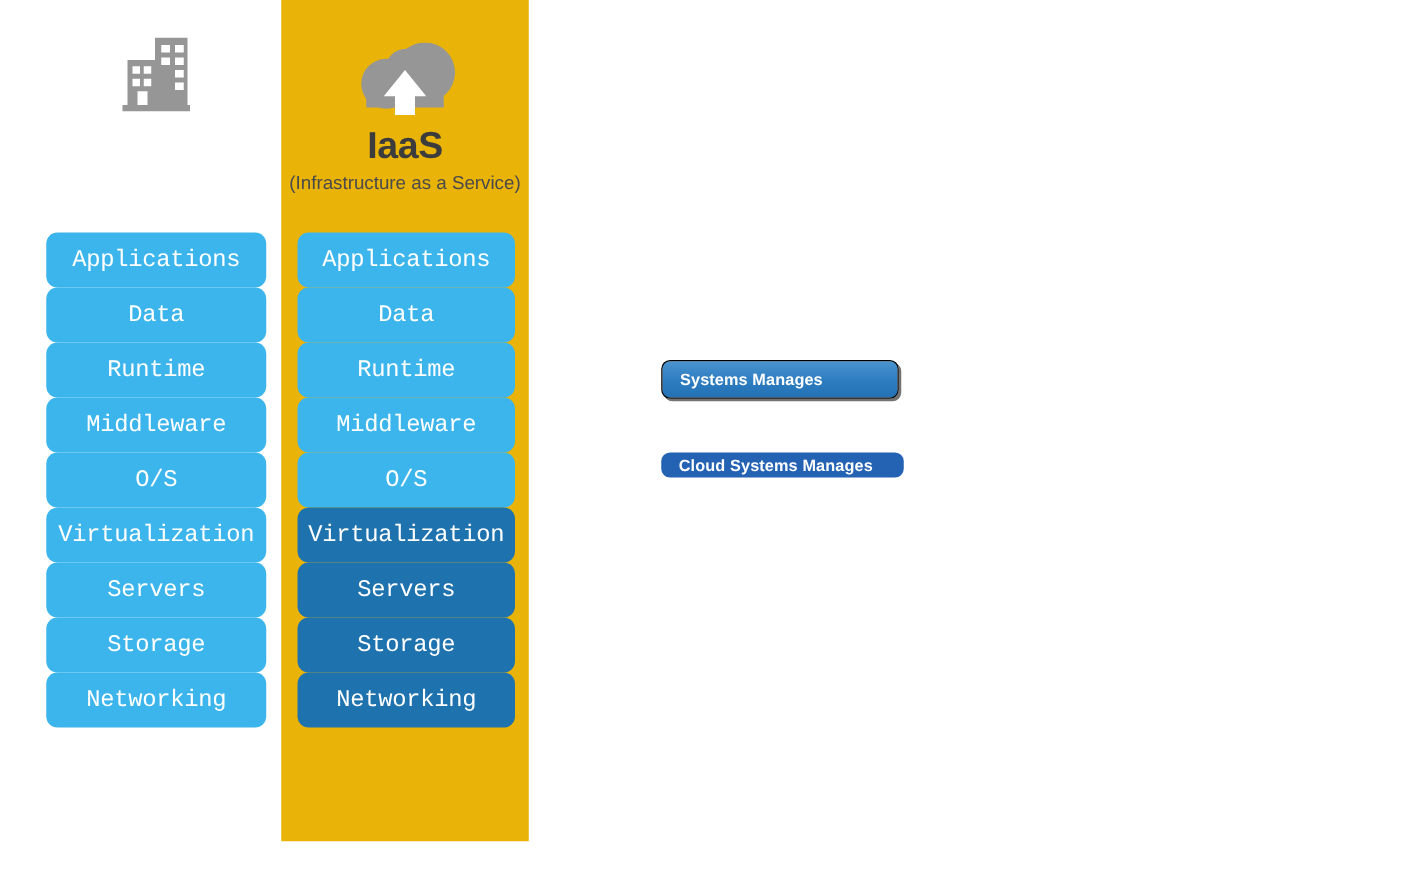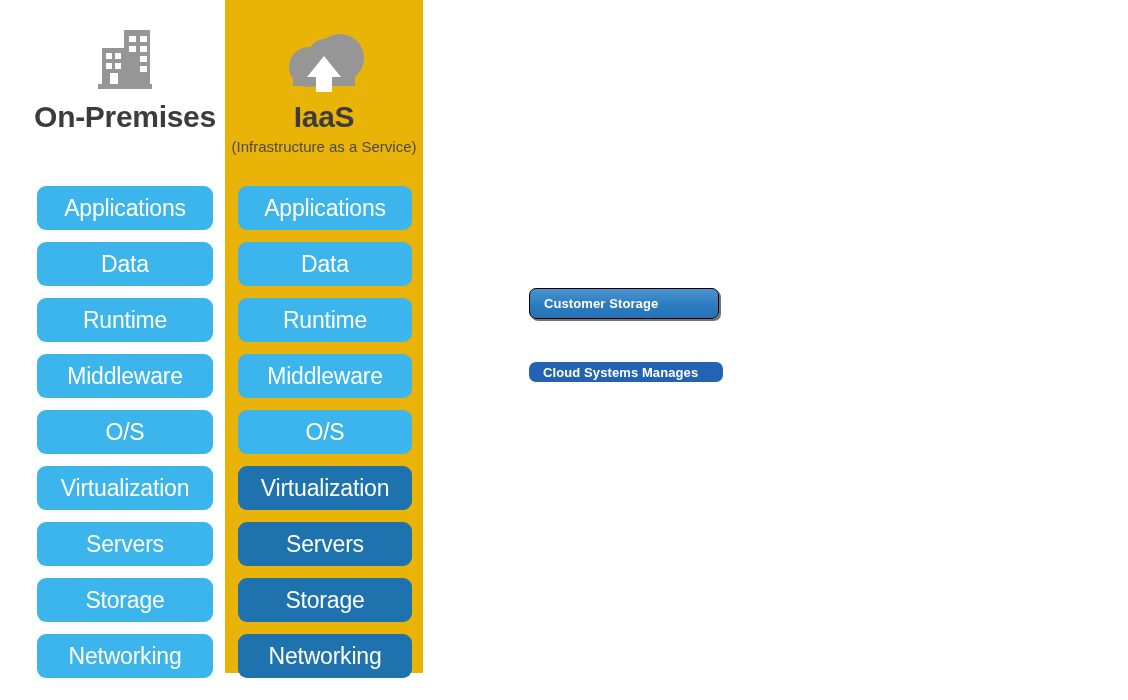--- a/index.html
+++ b/index.html
@@ -73,30 +73,31 @@
     position: absolute;
     top: 186px;
     left: 0;
     right: 0;
   }
   .onprem .stack { padding: 0 12px 0 12px; }
   .iaas   .stack { padding: 0 11px 0 13px; }
 
   .layer {
     height: 44px;
-    margin-bottom: 12px;
+    margin-bottom: 0;
     border-radius: 9px;
     display: flex;
     align-items: center;
     justify-content: center;
     color: #ffffff;
-    font-size: 23px;
+    font-size: 19px;
     line-height: 1;
     letter-spacing: -0.2px;
     box-sizing: border-box;
+    font-family: Liberation Mono, monospace;
   }
   .layer.customer { background: #3cb5ec; }
   .layer.cloud    { background: #1e72ae; }
 
   
   .legend {
     position: absolute;
     left: 529px;
     top: 288px;
     width: 260px;
@@ -154,21 +155,20 @@
 
           <rect x="10" y="23" width="6" height="6"></rect>
           <rect x="19" y="23" width="6" height="6"></rect>
           <rect x="10" y="33" width="6" height="6"></rect>
           <rect x="19" y="33" width="6" height="6"></rect>
 
           <rect x="14" y="43" width="8" height="11"></rect>
         </g>
       </svg>
     </div>
-    <div class="col-title">On-Premises</div>
   </div>
 
   <div class="stack">
     <div class="layer customer">Applications</div>
     <div class="layer customer">Data</div>
     <div class="layer customer">Runtime</div>
     <div class="layer customer">Middleware</div>
     <div class="layer customer">O/S</div>
     <div class="layer customer">Virtualization</div>
     <div class="layer customer">Servers</div>
@@ -204,18 +204,18 @@
     <div class="layer customer">O/S</div>
     <div class="layer cloud">Virtualization</div>
     <div class="layer cloud">Servers</div>
     <div class="layer cloud">Storage</div>
     <div class="layer cloud">Networking</div>
   </div>
 </div>
 
 <div class="legend">
   <div class="legend-item legend-customer">
-    <span class="legend-label">Customer Storage</span>
+    <span class="legend-label">Systems Manages</span>
   </div>
   <div class="legend-item legend-cloud">
     <span class="legend-label">Cloud Systems Manages</span>
   </div>
 </div>
 
 </body></html>

